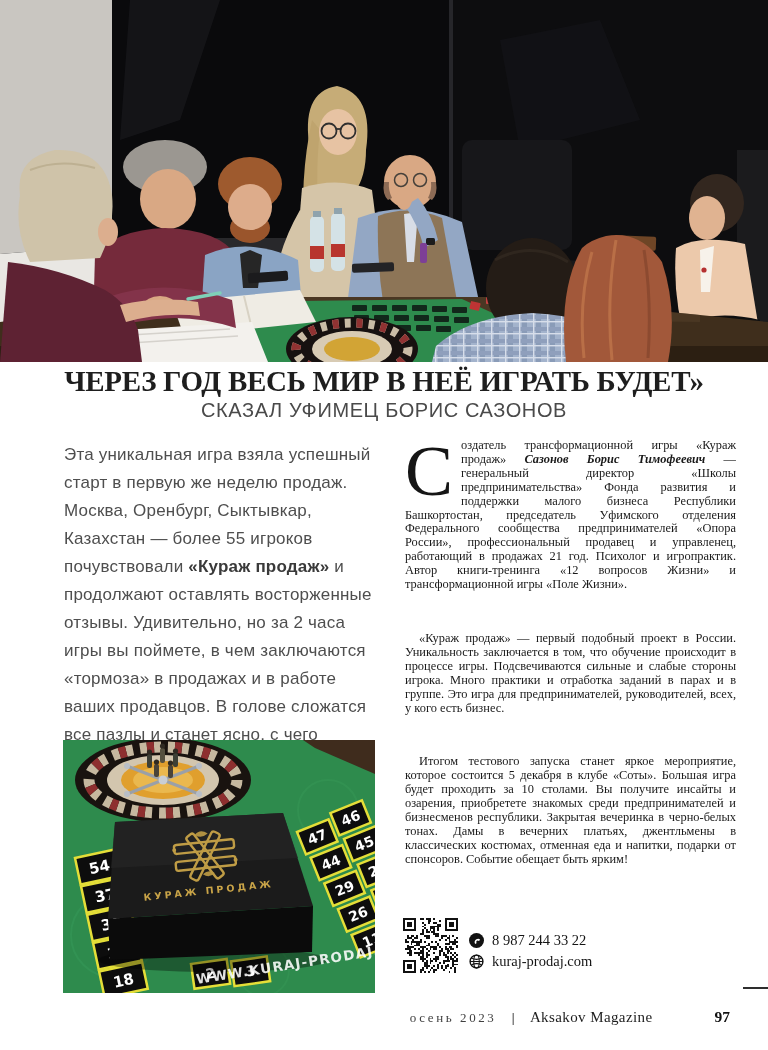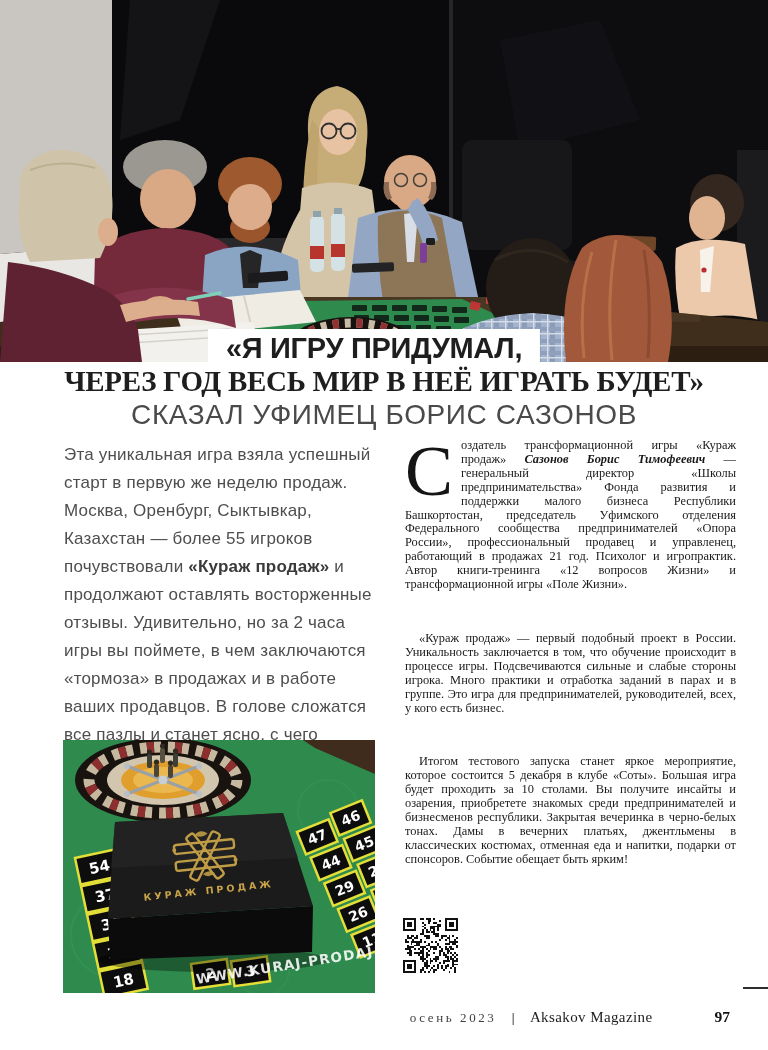--- a/index.html
+++ b/index.html
@@ -6,21 +6,21 @@
   .page{position:relative;width:768px;height:1050px;margin:0 auto;background:#fff;
         font-family:"Liberation Sans",sans-serif;overflow:hidden;}
   
   .photo-wrap{position:absolute;top:0;left:0;width:768px;height:362px;}
   
   .hl1{position:absolute;top:329px;left:50%;transform:translateX(-53%);
        background:#fff;padding:3px 18px 1px;white-space:nowrap;}
   .hl-bold{font-weight:700;font-size:29px;color:#1e1e1e;letter-spacing:-0.3px;}
   .hl2{position:absolute;top:365px;left:0;width:768px;text-align:center;white-space:nowrap;font-family:Liberation Serif, serif;}
   .hl3{position:absolute;top:399px;left:0;width:768px;text-align:center;
-       font-size:28px;font-weight:400;color:#4a4a4a;letter-spacing:0.6px;white-space:nowrap;}
+       font-size:20px;font-weight:400;color:#4a4a4a;letter-spacing:0.6px;white-space:nowrap;}
   
   .intro{position:absolute;left:64px;top:441px;width:309px;font-size:17px;line-height:28px;
          color:#4e4e4e;letter-spacing:0.2px;hyphens:auto;}
   .intro b{color:#3a3a3a;}
   .boxphoto{position:absolute;left:63px;top:740px;width:312px;height:253px;}
   
   .article{position:absolute;left:405px;top:439px;width:331px;
            font-family:"Liberation Serif","DejaVu Serif",serif;
            font-size:12.4px;line-height:13.9px;color:#191919;text-align:justify;hyphens:auto;}
   .article p{margin:0;}
@@ -203,23 +203,20 @@
 
       <g>
         <path d="M582,248 Q558,290 566,362 L668,362 Q678,310 662,262 Q640,230 606,236 Q590,240 582,248 Z" fill="#a2583a"></path>
         <path d="M592,252 Q578,300 584,358" stroke="#b96f47" stroke-width="3" fill="none"></path>
         <path d="M616,240 Q606,300 612,360" stroke="#b96f47" stroke-width="3" fill="none"></path>
         <path d="M644,250 Q652,300 648,358" stroke="#8c4a30" stroke-width="3" fill="none"></path>
       </g>
     </svg>
   </div>
 
-  <div class="hl1">
-    <span class="hl-bold">«Я ИГРУ ПРИДУМАЛ,</span>
-  </div>
   <div class="hl2">
     <span class="hl-bold">ЧЕРЕЗ ГОД ВЕСЬ МИР В НЕЁ ИГРАТЬ БУДЕТ»</span>
   </div>
   <div class="hl3">СКАЗАЛ УФИМЕЦ БОРИС САЗОНОВ</div>
 
   <div class="intro"><span>Эта уникальная игра взяла успешный старт в первую же неделю продаж. Москва, Оренбург, Сыктывкар, Казахстан — более 55 игроков почувствовали </span><b>«Кураж продаж»</b><span> и продолжают оставлять восторженные отзывы. Удивительно, но за 2 часа игры вы поймете, в чем заключаются «тормоза» в продажах и в работе ваших продавцов. В голове сложатся все пазлы и станет ясно, с чего начать и как действовать.</span></div>
 
   <div class="boxphoto">
     <svg width="312" height="253" viewBox="0 0 312 253">
       <rect width="312" height="253" fill="#2e8b4d"></rect>
@@ -605,20 +602,38 @@
           <rect x="21" y="27" width="1" height="1"></rect>
           <rect x="27" y="27" width="1" height="1"></rect>
           <rect x="9" y="28" width="1" height="1"></rect>
           <rect x="11" y="28" width="1" height="1"></rect>
           <rect x="13" y="28" width="1" height="1"></rect>
           <rect x="16" y="28" width="1" height="1"></rect>
           <rect x="24" y="28" width="1" height="1"></rect>
           <rect x="27" y="28" width="1" height="1"></rect>
         </g>
     </svg>
+    <div class="contact-rows">
+      <div class="crow">
+        <svg width="15" height="15" viewBox="0 0 14 14">
+          <circle cx="7" cy="7" r="7" fill="#111"></circle>
+          <path d="M4,8.8 C4,5.2 10,5.2 10,8.8 L8.4,8.8 C8.4,6.9 5.6,6.9 5.6,8.8 Z" fill="#fff" transform="rotate(-42 7 7)"></path>
+        </svg>
+        <span>8 987 244 33 22</span>
+      </div>
+      <div class="crow">
+        <svg width="15" height="15" viewBox="0 0 14 14">
+          <circle cx="7" cy="7" r="6" fill="#fff" stroke="#111" stroke-width="1.3"></circle>
+          <ellipse cx="7" cy="7" rx="2.6" ry="6" fill="none" stroke="#111" stroke-width="1"></ellipse>
+          <line x1="1" y1="7" x2="13" y2="7" stroke="#111" stroke-width="1"></line>
+          <path d="M2.2,4 Q7,6 11.8,4 M2.2,10 Q7,8 11.8,10" fill="none" stroke="#111" stroke-width="1"></path>
+        </svg>
+        <span>kuraj-prodaj.com</span>
+      </div>
+    </div>
   </div>
 
   <div class="footer-dash"></div>
   <div class="footer">
     <span class="f-season">осень 2023</span>
     <span class="f-div">|</span>
     <span class="f-mag">Aksakov Magazine</span>
     <span class="f-page">97</span>
   </div>
 

